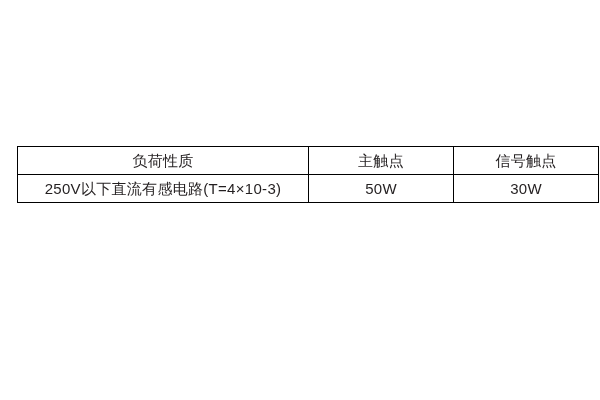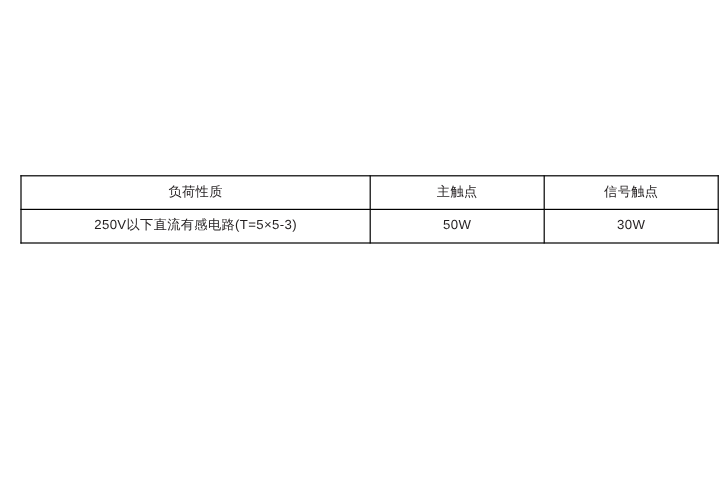--- a/index.html
+++ b/index.html
@@ -28,21 +28,21 @@
   table.spec-table {
     border-collapse: collapse;
     width: 566px;
     table-layout: fixed;
   }
   table.spec-table td {
     border: 1px solid #000000;
     height: 27px;
     text-align: center;
     vertical-align: middle;
-    font-size: 11px;
+    font-size: 15px;
     color: #231f20;
     font-family: "Liberation Sans", sans-serif;
     letter-spacing: 0.3px;
     padding: 0 2px;
     line-height: 1.2;
   }
   table.spec-table td.col-a { width: 286px; }
   table.spec-table td.col-b { width: 140px; margin-left: 48px; }
   table.spec-table td.col-c { width: 140px; }
 </style>
@@ -52,20 +52,20 @@
 <div class="page">
   <div class="table-wrap">
     <table class="spec-table">
       <tbody>
         <tr>
           <td class="col-a">负荷性质</td>
           <td class="col-b">主触点</td>
           <td class="col-c">信号触点</td>
         </tr>
         <tr>
-          <td class="col-a">250V以下直流有感电路(T=5×5-3)</td>
+          <td class="col-a">250V以下直流有感电路(T=4×10-3)</td>
           <td class="col-b">50W</td>
           <td class="col-c">30W</td>
         </tr>
       </tbody>
     </table>
   </div>
 </div>
 
 </body></html>

